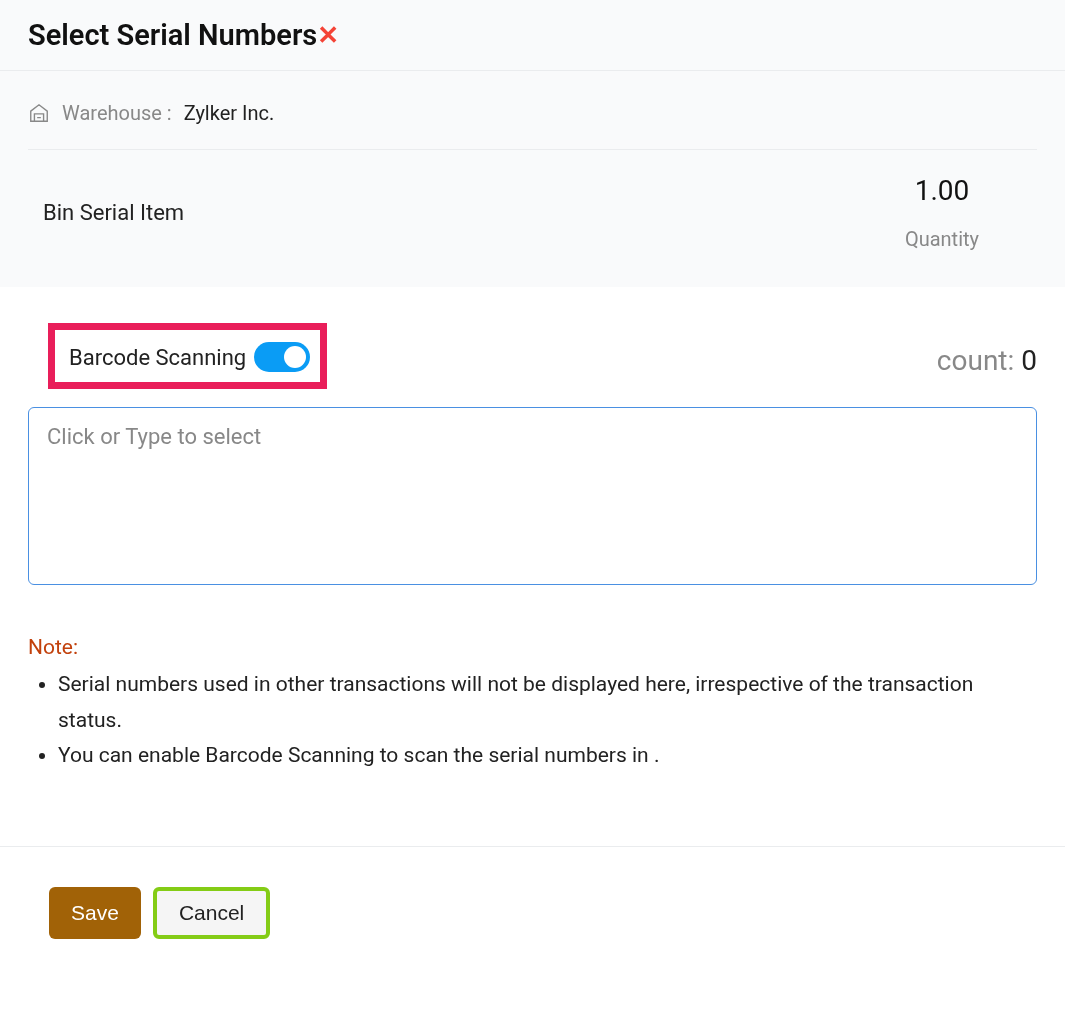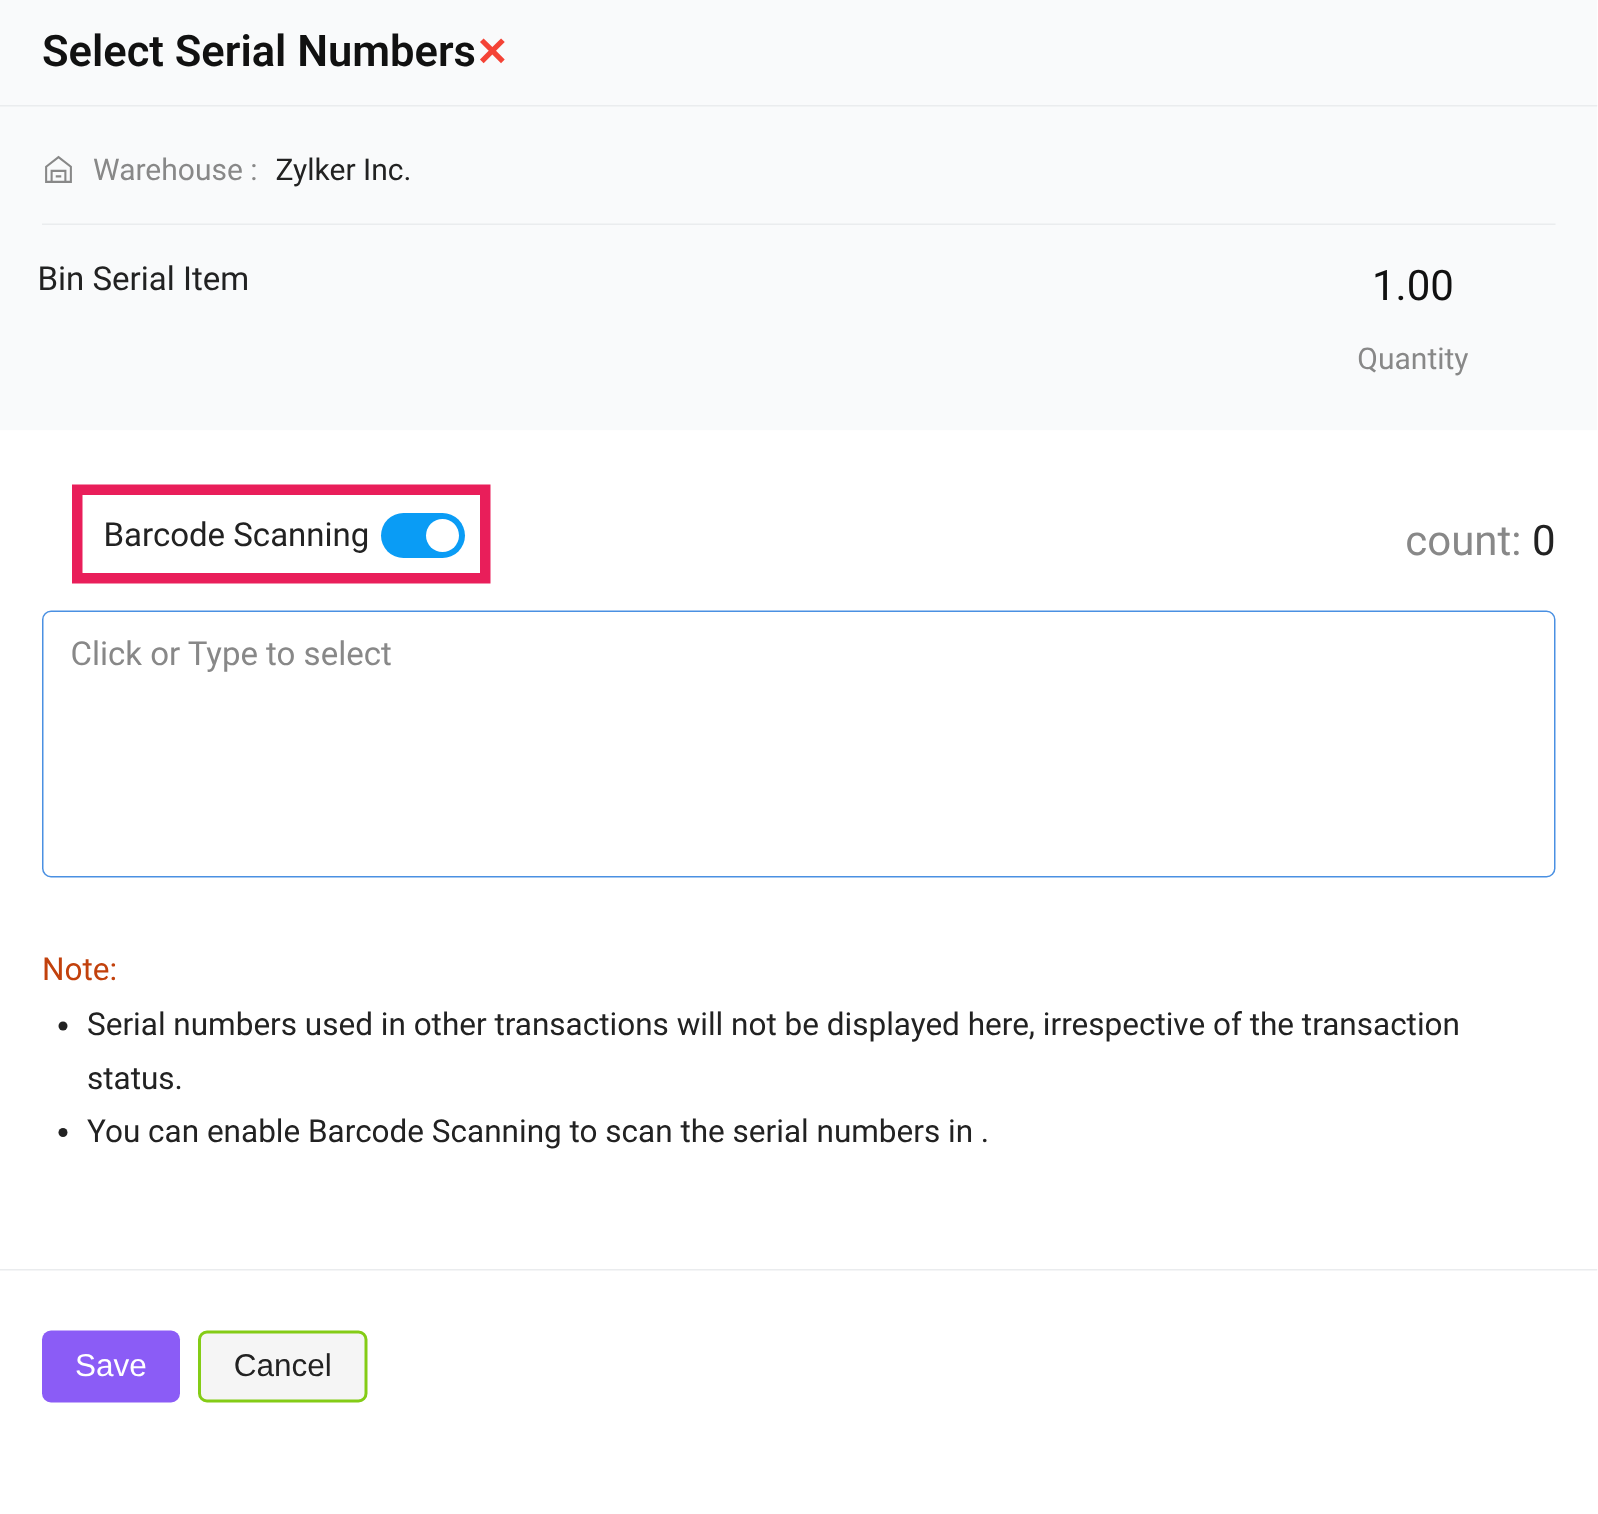--- a/index.html
+++ b/index.html
@@ -62,22 +62,22 @@
       color: #222;
     }
     .divider {
       height: 1px;
       background: #eaecee;
       margin: 14px 28px 0 28px;
     }
     .item-row {
       display: flex;
       justify-content: space-between;
-      align-items: flex-start;
-      padding: 24px 28px 36px 25px;
+      align-items: center;
+      padding: 24px 28px 36px 43px;
     }
     .item-name {
       font-size: 22px;
       color: #222;
     }
     .quantity-block {
       text-align: center;
       padding-right: 58px;
     }
     .quantity-value {
@@ -170,27 +170,28 @@
       margin-top: 52px;
     }
     .btn {
       font-size: 21px;
       padding: 10px 22px;
       border-radius: 6px;
       cursor: pointer;
       border: none;
     }
     .btn-primary {
-      background: #8b5cf6;
+      background: #a16207;
       color: #fff;
+      margin-left: 21px;
     }
     .btn-secondary {
       background: #f5f5f5;
       color: #222;
-      border: 2px solid #84cc16;
+      border: 4px solid #84cc16;
     }
   </style>
 </head>
 <body>
 
 <div class="header-section">
   <div class="title-bar">
     <div class="title-text">Select Serial Numbers</div>
     <div class="close-btn">
       <span>✕</span>

